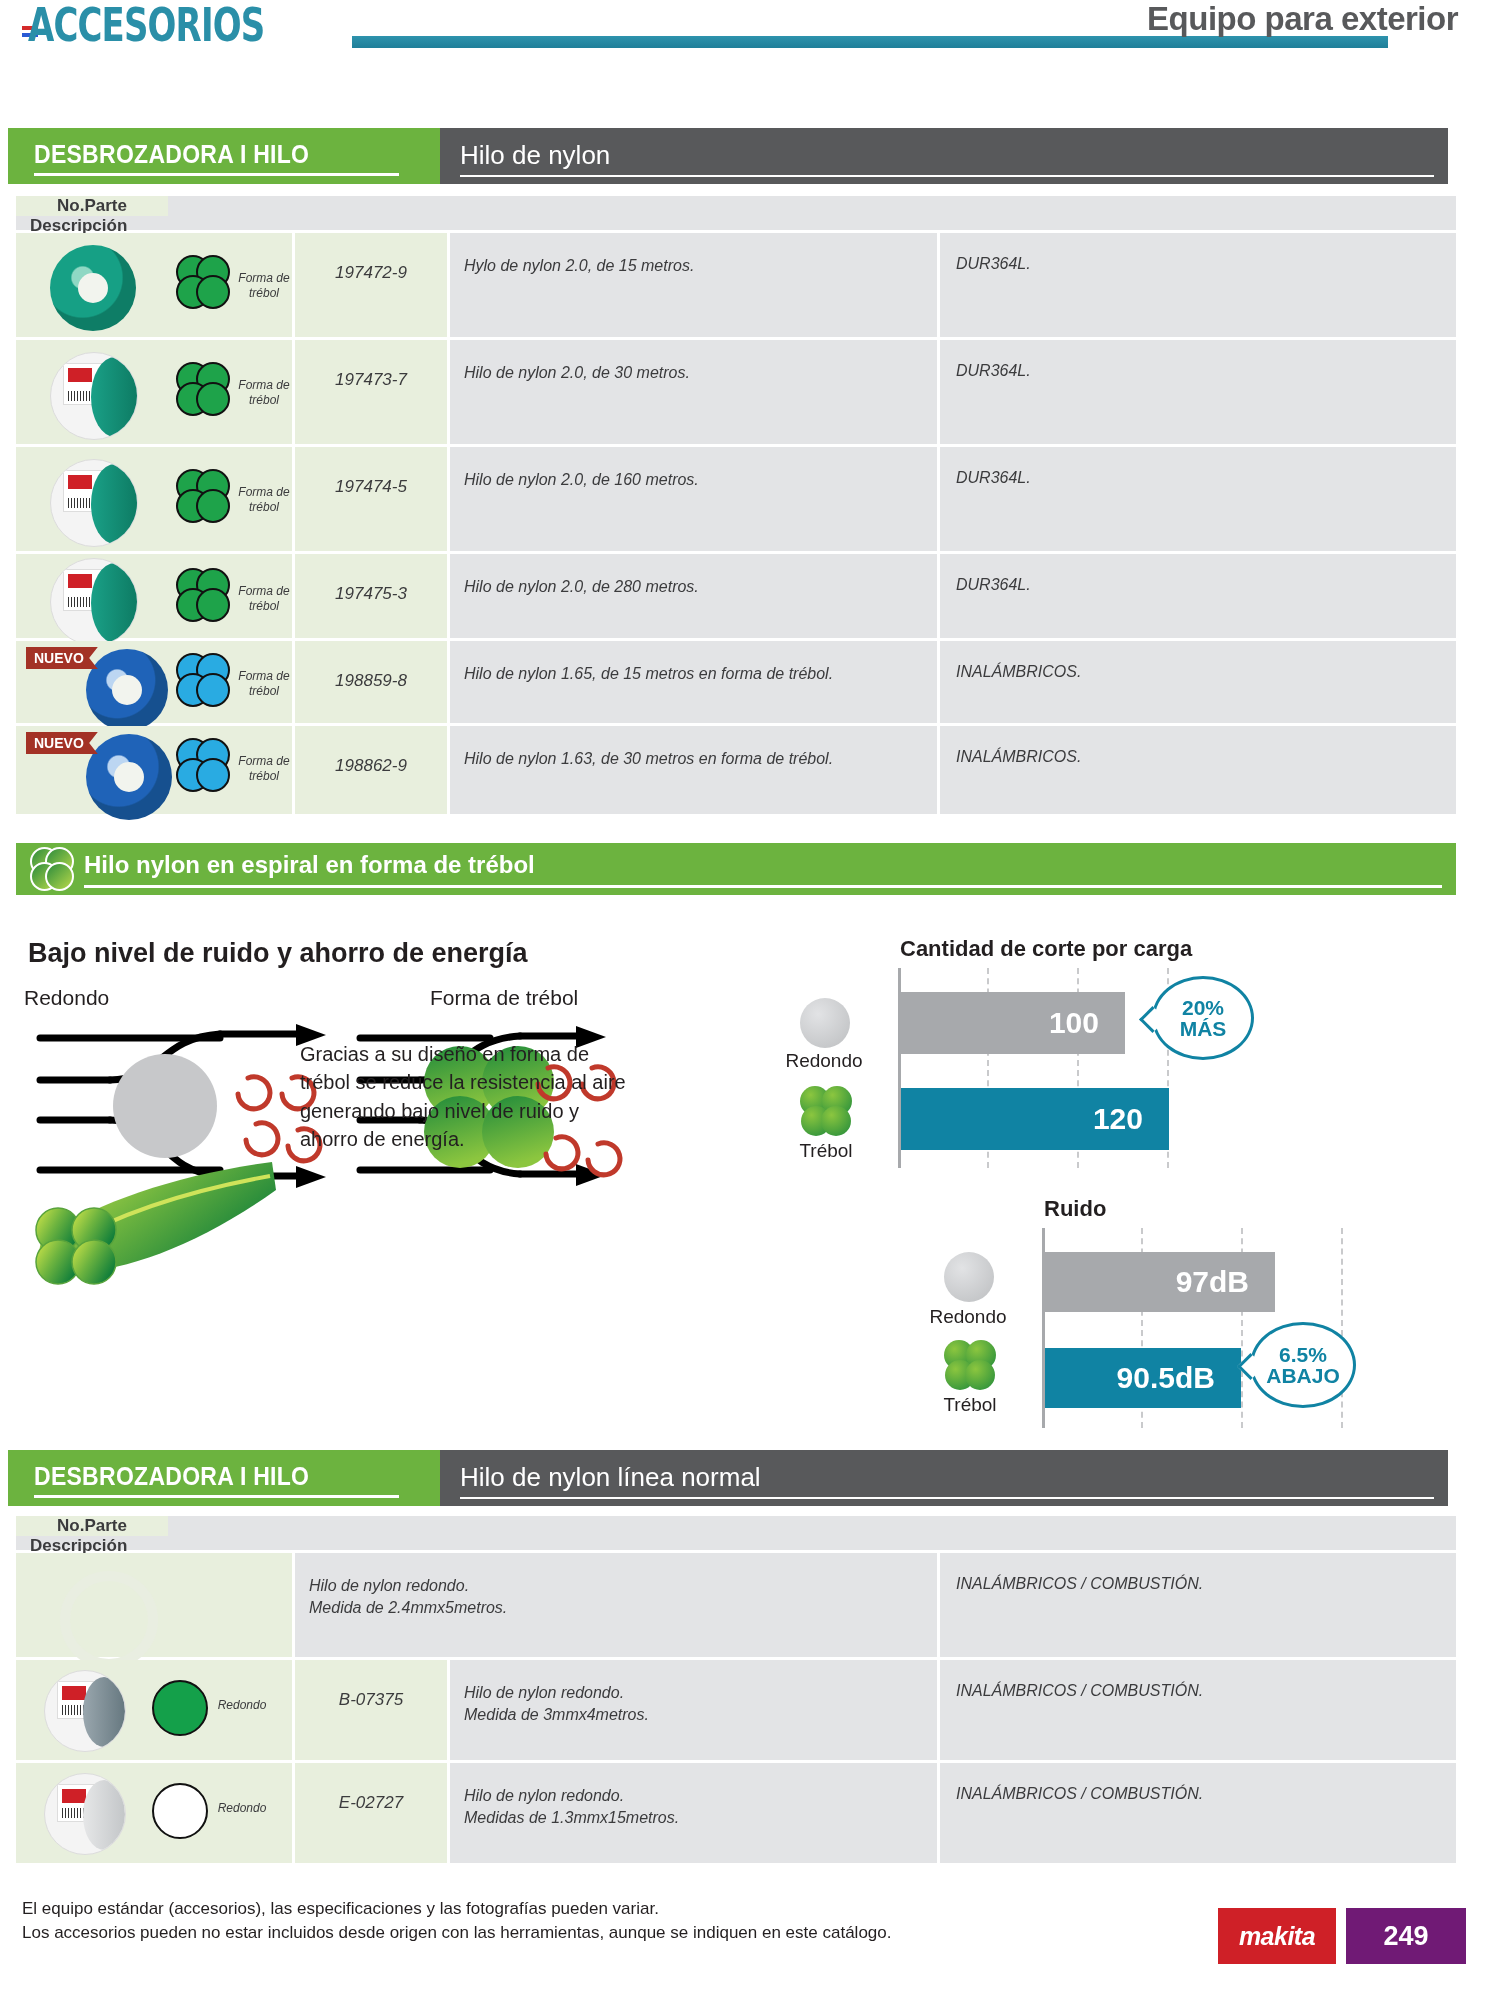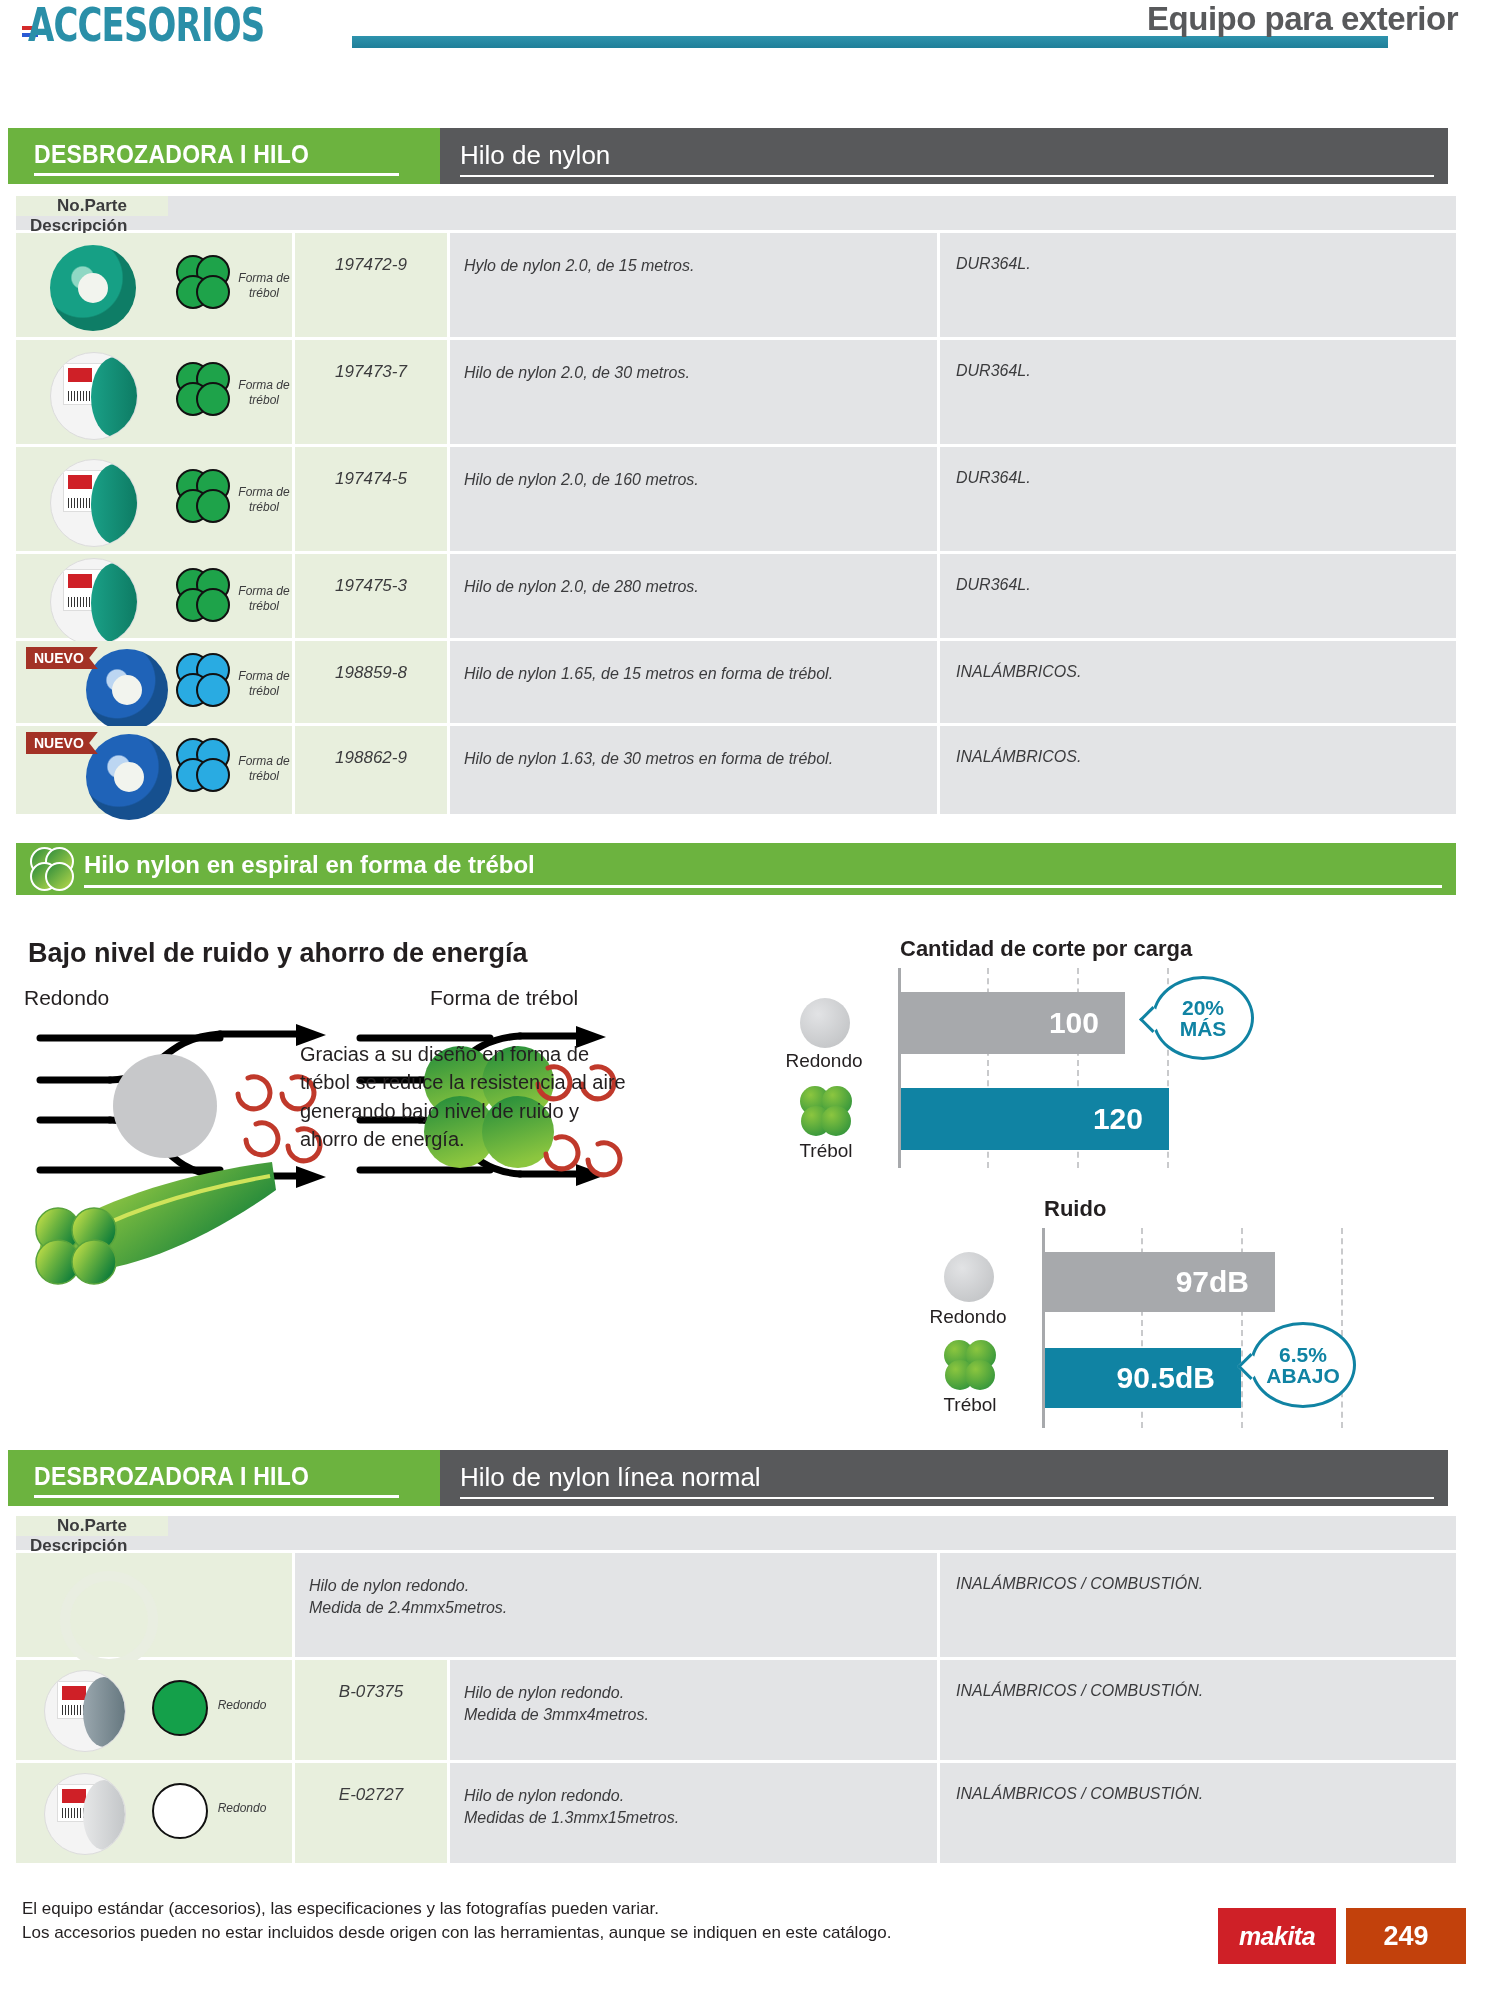--- a/index.html
+++ b/index.html
@@ -41,21 +41,21 @@
   .tbl{position:absolute;left:16px;width:1440px;}
   .thead{display:flex;height:34px;background:#e3e4e6;flex-direction:column;}
   .thead .c-img{width:276px;background:#e8efdd;}
   .thead .c-no{width:152px;background:#e8efdd;display:flex;align-items:center;justify-content:center;}
   .thead .c-desc{flex:1;display:flex;align-items:center;padding-left:14px;}
   .thead .c-use{width:500px;display:flex;align-items:center;padding-left:16px;border-left:3px solid #fff;}
   .thead span{font-size:17px;font-weight:bold;color:#3b3b3d;}
   .trow{display:flex;border-top:3px solid #ffffff;}
   .trow .c-img{width:276px;background:#e8efdd;position:relative;}
   .trow .c-no{width:152px;background:#e8efdd;display:flex;align-items:flex-start;justify-content:center;
-    padding-top:22px;border-left:3px solid #fff;}
+    padding-top:30px;border-left:3px solid #fff;}
   .trow .c-no span{font-size:17px;font-style:italic;color:#3b3b3d;}
   .trow .c-desc{flex:1;background:#e3e4e6;padding:22px 0 0 14px;border-left:3px solid #fff;}
   .trow .c-desc span{font-size:16px;font-style:italic;color:#3b3b3d;line-height:1.35;display:block;}
   .trow .c-use{width:500px;background:#e3e4e6;padding:22px 0 0 16px;border-left:3px solid #fff;}
   .trow .c-use span{font-size:16px;font-style:italic;color:#3b3b3d;}
 
   
   .spool{position:absolute;left:34px;top:12px;width:86px;height:86px;border-radius:50%;}
   .spool.teal{background:radial-gradient(circle at 38% 38%,#8fd8c4 0 14%,#16a085 16% 52%,#0e7d66 54% 100%);}
   .spool.pack{background:#f4f4f4;border:1px solid #dcdcdc;overflow:hidden;}
@@ -119,21 +119,21 @@
   .bubble .m{font-size:21px;}
   .bubble:after{content:"";position:absolute;left:-12px;top:50%;width:16px;height:16px;
     margin-top:-8px;background:#fff;border-left:3px solid #1083a3;border-bottom:3px solid #1083a3;
     transform:rotate(45deg);}
 
   
   .foot{position:absolute;left:22px;bottom:54px;font-size:17px;color:#231f20;line-height:1.45;}
   .mk{position:absolute;right:152px;bottom:36px;width:118px;height:56px;background:#cf2027;
     display:flex;align-items:center;justify-content:center;}
   .mk .w{color:#fff;font-size:25px;font-weight:bold;font-style:italic;letter-spacing:-0.5px;}
-  .pg{position:absolute;right:22px;bottom:36px;width:120px;height:56px;background:#c2410c;
+  .pg{position:absolute;right:22px;bottom:36px;width:120px;height:56px;background:#701a75;
     color:#fff;font-size:27px;font-weight:bold;display:flex;align-items:center;justify-content:center;}
   .spiral{position:absolute;left:32px;top:1158px;width:250px;height:130px;}
 </style>
 </head>
 <body>
 
 <div class="page">
 
   <div class="hdr">
     <div class="hdr-flag"></div>

